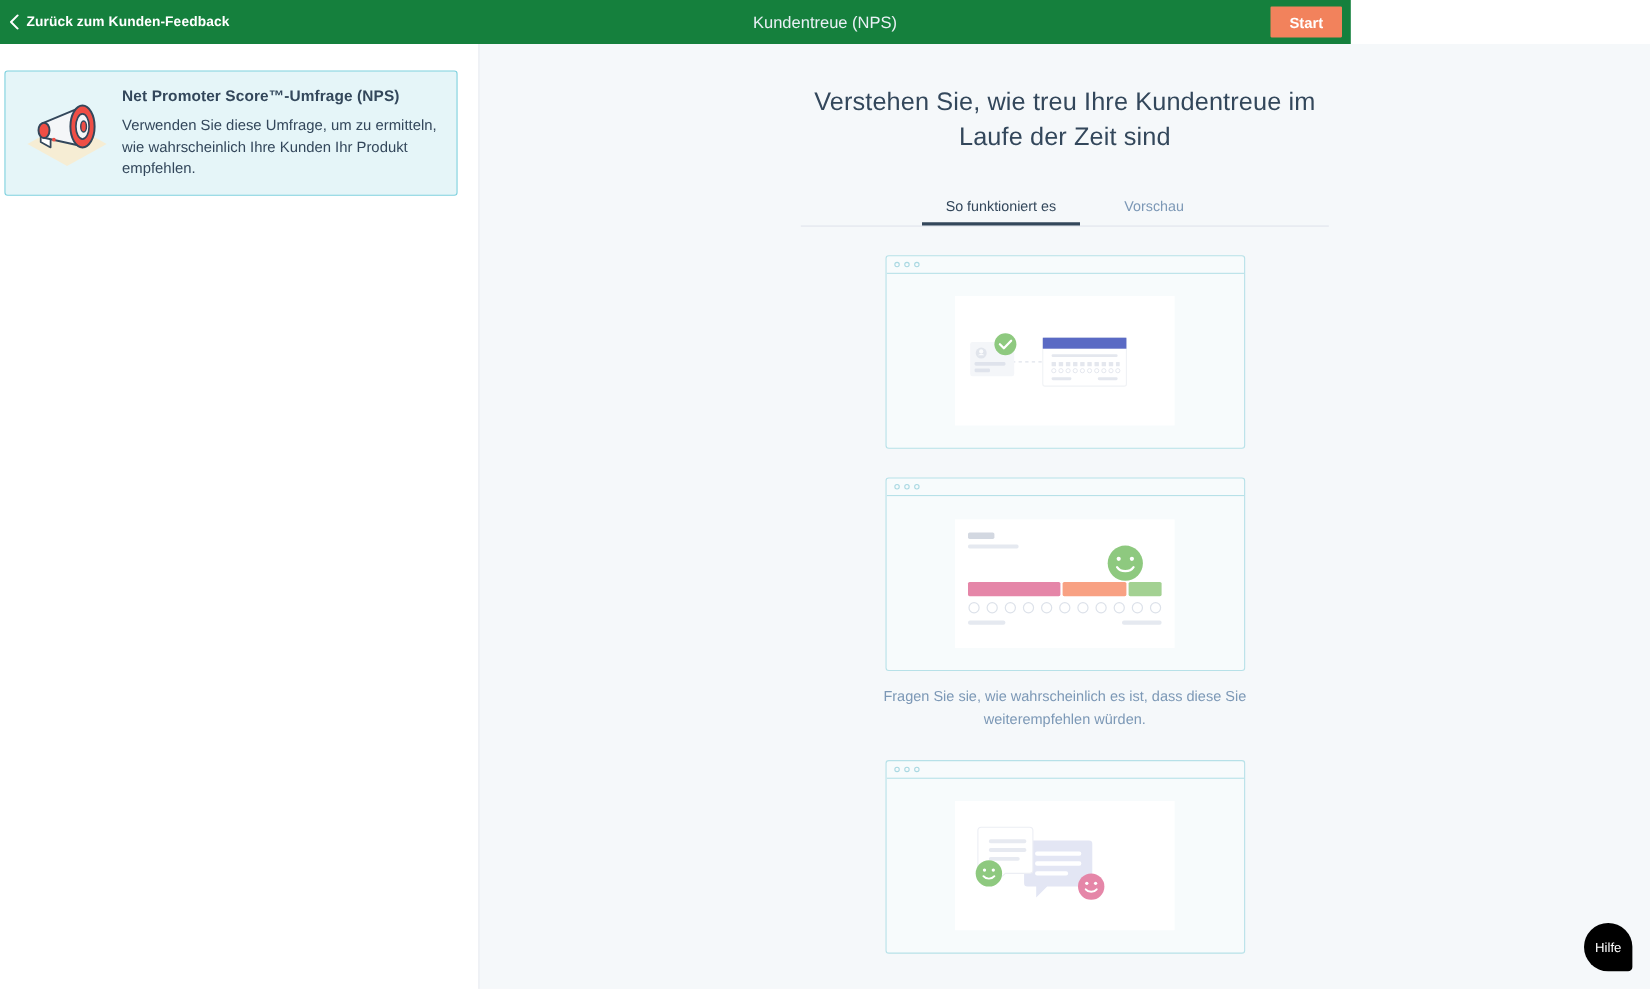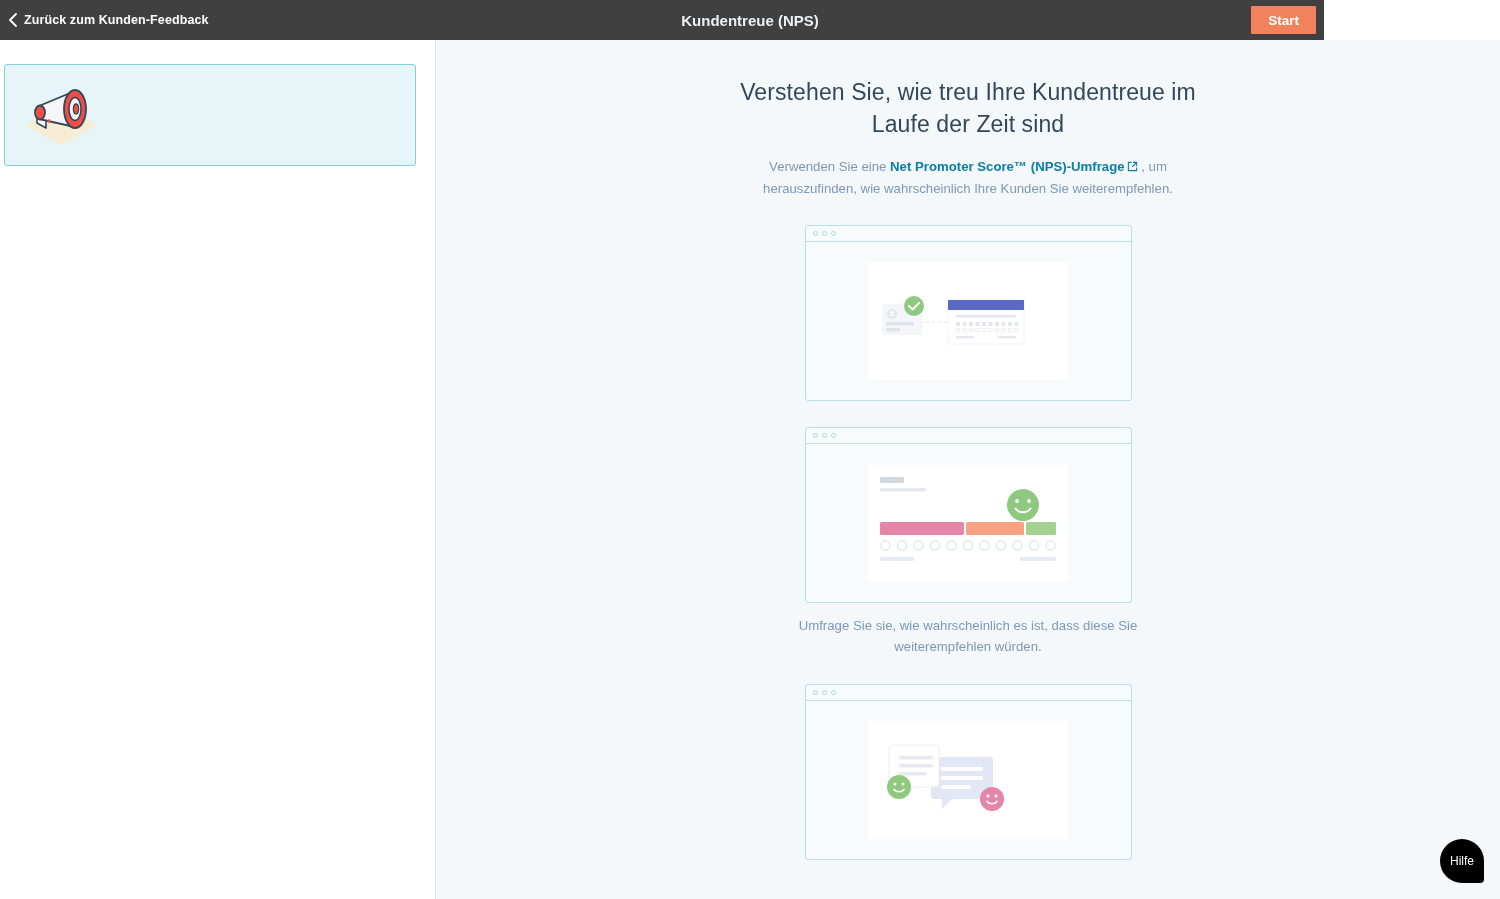--- a/index.html
+++ b/index.html
@@ -6,35 +6,35 @@
   html, body {
     width: 1500px; height: 899px;
     font-family: "Liberation Sans", sans-serif;
     background: #ffffff;
     overflow: hidden;
   }
 
   
   #topbar {
     position: absolute; left: 0; top: 0;
-    width: 1324px; height: 40px;
-    background: #404040;
+    width: 1228px; height: 40px;
+    background: #15803d;
     display: flex; align-items: center;
   }
   #back-link {
     position: absolute; left: 8px; top: 0; height: 40px;
     display: flex; align-items: center; gap: 6px;
     color: #ffffff; font-size: 12.5px; font-weight: bold;
     cursor: pointer; letter-spacing: .1px;
   }
   #back-chevron { display: block; }
   #app-title {
     position: absolute; left: 0; top: 0; width: 1500px; height: 40px;
     display: flex; align-items: center; justify-content: center;
-    color: #eaf0f6; font-size: 15px; font-weight: 700;
+    color: #eaf0f6; font-size: 15px; font-weight: 400;
     pointer-events: none;
   }
   #start-button {
     position: absolute; right: 8px; top: 6px;
     height: 28px; padding: 0 17px;
     background: #f2825c; color: #ffffff;
     font-size: 13.5px; font-weight: bold;
     border: none; border-radius: 1px; cursor: pointer;
     font-family: "Liberation Sans", sans-serif;
     display: flex; align-items: center;
@@ -170,36 +170,37 @@
 
       <path d="M22 27 L58 12 L58 48 L22 40 Z" fill="#f4f6f8" stroke="#33475b" stroke-width="1.8" stroke-linejoin="round"></path>
 
       <ellipse cx="23" cy="33.5" rx="5" ry="7" fill="#ef4e45" stroke="#33475b" stroke-width="1.8"></ellipse>
 
       <ellipse cx="58" cy="30" rx="11" ry="19" fill="#ef4e45" stroke="#33475b" stroke-width="1.8"></ellipse>
       <ellipse cx="58" cy="30" rx="6" ry="11.5" fill="#f4f6f8" stroke="#33475b" stroke-width="1.5"></ellipse>
       <ellipse cx="59" cy="30" rx="2.6" ry="5" fill="#ef4e45" stroke="#33475b" stroke-width="1.3"></ellipse>
       <circle cx="32" cy="42" r="1.7" fill="#ef4e45"></circle>
     </svg>
+    <div class="card-text">
+      <div id="card-title">Net Promoter Score™-Umfrage (NPS)</div>
+      <div id="card-desc">Verwenden Sie diese Umfrage, um zu ermitteln, wie wahrscheinlich Ihre Kunden Ihr Produkt empfehlen.</div>
+    </div>
   </div>
 </div>
 
 <div id="content">
   <div id="main-col">
 
     <div id="main-heading">Verstehen Sie, wie treu Ihre Kundentreue im Laufe der Zeit sind</div>
 
-    <div id="main-sub">
-      <span>Verwenden Sie eine </span><a id="nps-link"><span>Net Promoter Score™ (NPS)-Umfrage</span></a><svg class="ext-icon" width="11" height="11" viewBox="0 0 12 12">
-        <path d="M4.5 1.5 H1.5 V10.5 H10.5 V7.5" stroke="#0a7ea4" stroke-width="1.2" fill="none" stroke-linecap="round" stroke-linejoin="round"></path>
-        <path d="M7 1.5 H10.5 V5" stroke="#0a7ea4" stroke-width="1.2" fill="none" stroke-linecap="round" stroke-linejoin="round"></path>
-        <path d="M10.3 1.7 L6 6" stroke="#0a7ea4" stroke-width="1.2" fill="none" stroke-linecap="round"></path>
-      </svg><span> , um herauszufinden, wie wahrscheinlich Ihre Kunden Sie weiterempfehlen.</span>
-    </div>
-
+
+    <div id="tabs">
+      <div class="tab active">So funktioniert es</div>
+      <div class="tab">Vorschau</div>
+    </div>
 
     <div class="step" id="step1">
       <div class="browser">
         <div class="browser-chrome">
           <span class="dot"></span>
           <span class="dot"></span>
           <span class="dot"></span>
         </div>
         <div class="browser-body">
           <svg width="200" height="118" viewBox="0 0 200 118">
@@ -284,21 +285,21 @@
                 <circle cx="133" cy="80.5" r="4.6"></circle>
               <circle cx="149.5" cy="80.5" r="4.6"></circle>
                 <circle cx="166" cy="80.5" r="4.6"></circle>
               <circle cx="182.5" cy="80.5" r="4.6"></circle>
             </g>
             <rect x="12" y="92" width="34" height="4" rx="1.8" fill="#e5e9f0"></rect>
             <rect x="152" y="92" width="36" height="4" rx="1.8" fill="#e5e9f0"></rect>
           </svg>
         </div>
       </div>
-      <div class="step-caption">Umfrage Sie sie, wie wahrscheinlich es ist, dass diese Sie weiterempfehlen würden.</div>
+      <div class="step-caption">Fragen Sie sie, wie wahrscheinlich es ist, dass diese Sie weiterempfehlen würden.</div>
     </div>
 
     <div class="step" id="step3">
       <div class="browser">
         <div class="browser-chrome">
           <span class="dot"></span>
           <span class="dot"></span>
           <span class="dot"></span>
         </div>
         <div class="browser-body">

